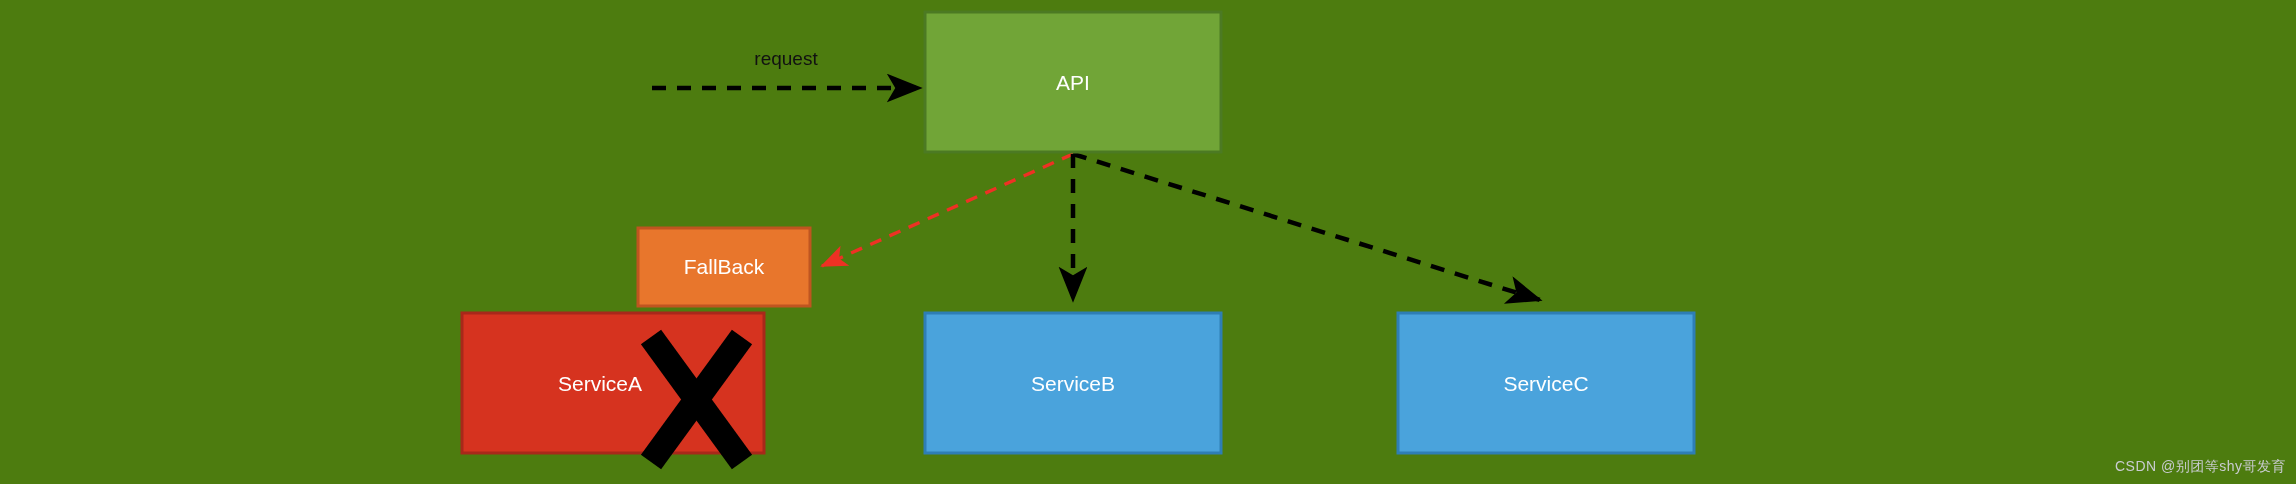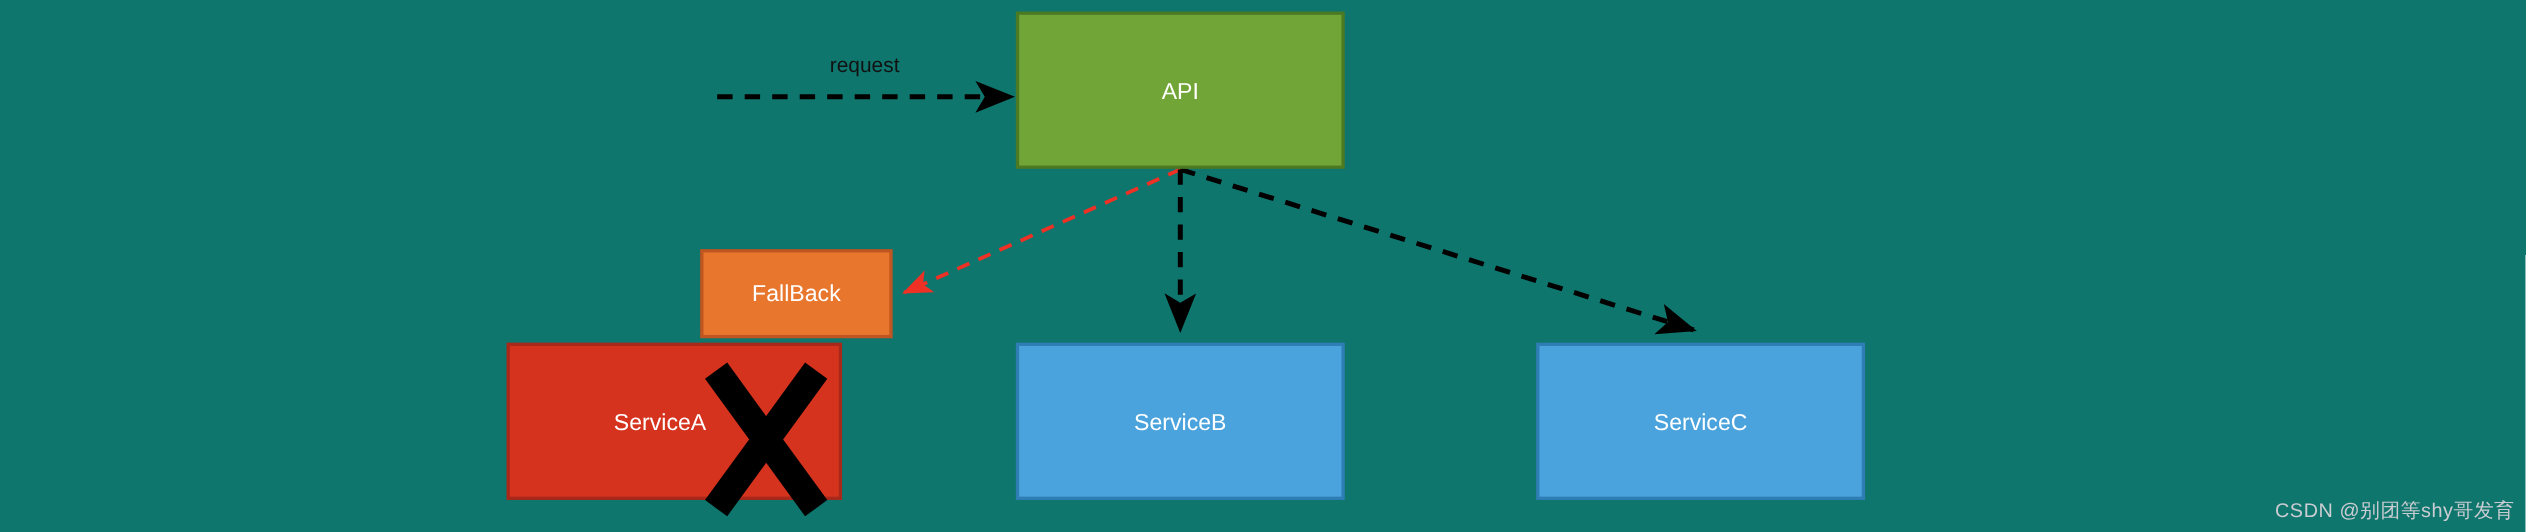--- a/index.html
+++ b/index.html
@@ -11,21 +11,21 @@
   body {
     width: 2296px;
     height: 484px;
     overflow: hidden;
     font-family: "Liberation Sans", sans-serif;
   }
   #diagram-root {
     position: relative;
     width: 2296px;
     height: 484px;
-    background: #0f766e;
+    background: #4d7c0f;
   }
   #diagram-svg {
     position: absolute;
     top: 0;
     left: 0;
     width: 2296px;
     height: 484px;
     display: block;
   }
   .node-label {
@@ -40,21 +40,21 @@
     font-size: 19px;
     fill: #111111;
     text-anchor: middle;
     dominant-baseline: middle;
   }
   .watermark-text {
     position: absolute;
     right: 10px;
     bottom: 8px;
     font-family: "Liberation Sans", sans-serif;
-    font-size: 18px;
+    font-size: 14px;
     color: #c9ccd1;
     letter-spacing: 0.5px;
     white-space: nowrap;
     user-select: none;
   }
 </style>
 </head>
 <body>
 
 <div id="diagram-root">

